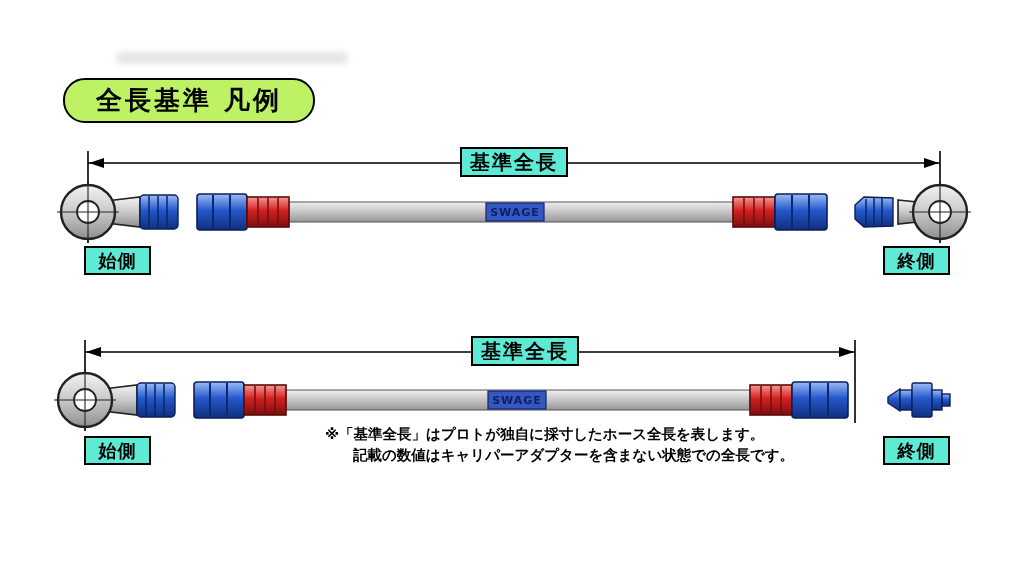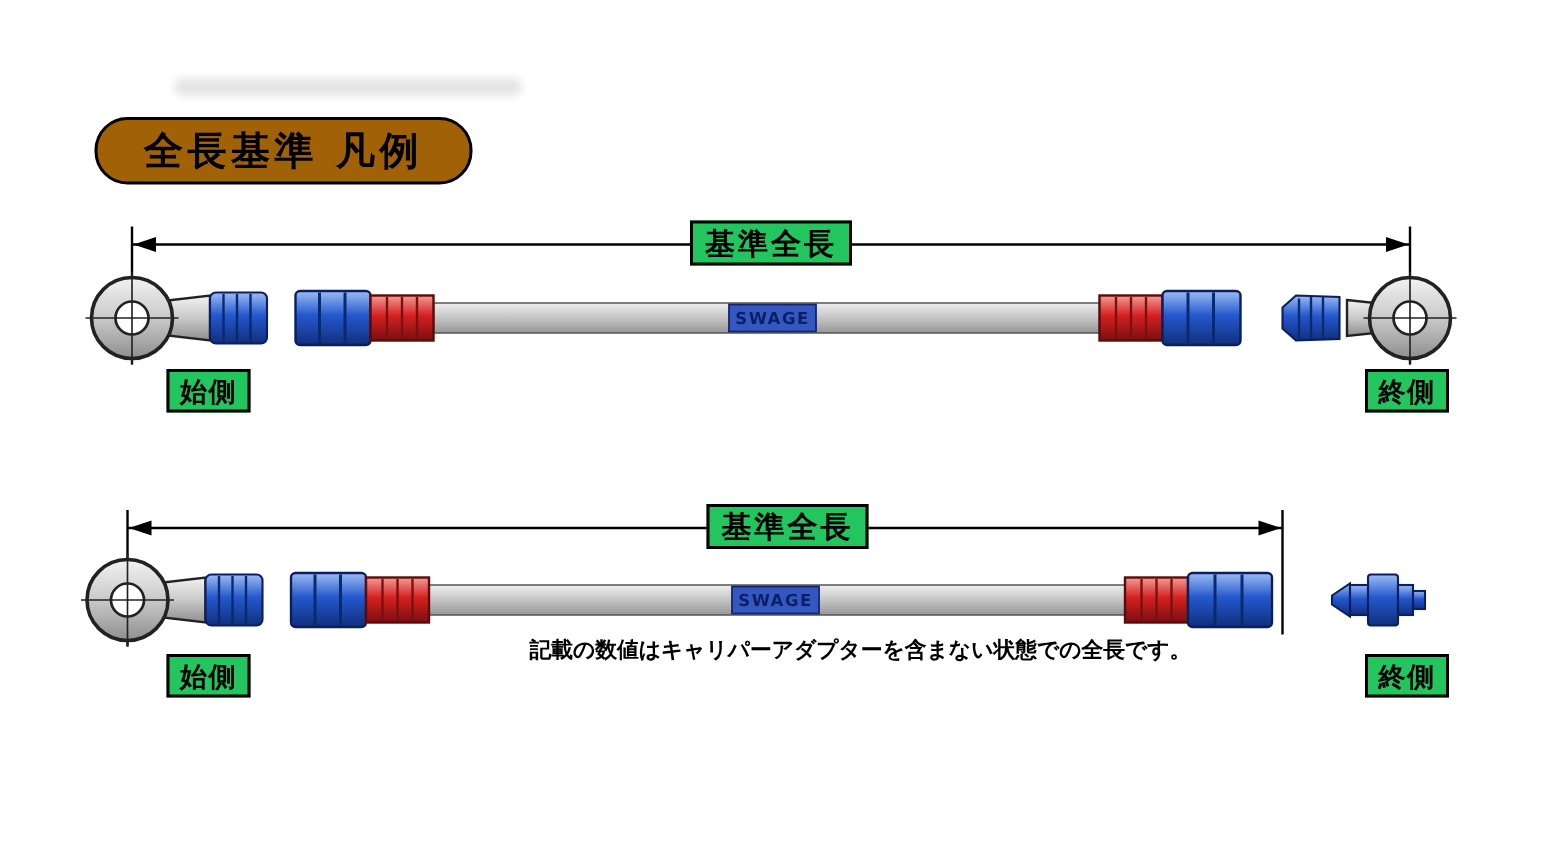--- a/index.html
+++ b/index.html
@@ -7,31 +7,31 @@
   body {
     width:1031px; height:569px;
     font-family:"DejaVu Sans","Liberation Sans",sans-serif;
     position:relative; overflow:hidden;
   }
   .stage { position:absolute; left:0; top:0; width:1031px; height:569px; }
   svg.diagram { position:absolute; left:0; top:0; z-index:1; }
 
   .title-box {
     position:absolute; left:63px; top:78px; width:252px; height:45px;
-    border:2.5px solid #000; border-radius:22px; background:#a16207;
+    border:2.5px solid #000; border-radius:22px; background:#bef264;
     display:flex; align-items:center; justify-content:center;
     font-size:26px; font-weight:600; letter-spacing:3px; color:#000; z-index:2;
   }
   .label-box {
-    position:absolute; border:2px solid #000; background:#22c55e;
+    position:absolute; border:2px solid #000; background:#5eead4;
     display:flex; align-items:center; justify-content:center;
     font-weight:600; color:#000; z-index:2;
   }
   .dim-label { width:108px; height:30px; font-size:20px; letter-spacing:2px; }
-  .side-label { width:56px; height:29px; font-size:18px; letter-spacing:1px;margin-left:27px; }
+  .side-label { width:67px; height:29px; font-size:18px; letter-spacing:1px; }
 
   #dim-label-1 { left:460px; top:147px; }
   #dim-label-2 { left:471px; top:336px; }
   #start-label-1 { left:84px;  top:246px; }
   #end-label-1   { left:883px; top:246px; }
   #start-label-2 { left:84px;  top:436px; }
   #end-label-2   { left:883px; top:436px; }
 
   .note {
     position:absolute; left:325px; top:424px; width:480px; z-index:2;
@@ -196,16 +196,17 @@
 
   <div id="dim-label-1" class="label-box dim-label">基準全長</div>
   <div id="dim-label-2" class="label-box dim-label">基準全長</div>
 
   <div id="start-label-1" class="label-box side-label">始側</div>
   <div id="end-label-1" class="label-box side-label">終側</div>
   <div id="start-label-2" class="label-box side-label">始側</div>
   <div id="end-label-2" class="label-box side-label">終側</div>
 
   <div class="note">
+    <div class="line1">※「基準全長」はプロトが独自に採寸したホース全長を表します。</div>
     <div class="line2">記載の数値はキャリパーアダプターを含まない状態での全長です。</div>
   </div>
 
 </div>
 
 </body></html>

